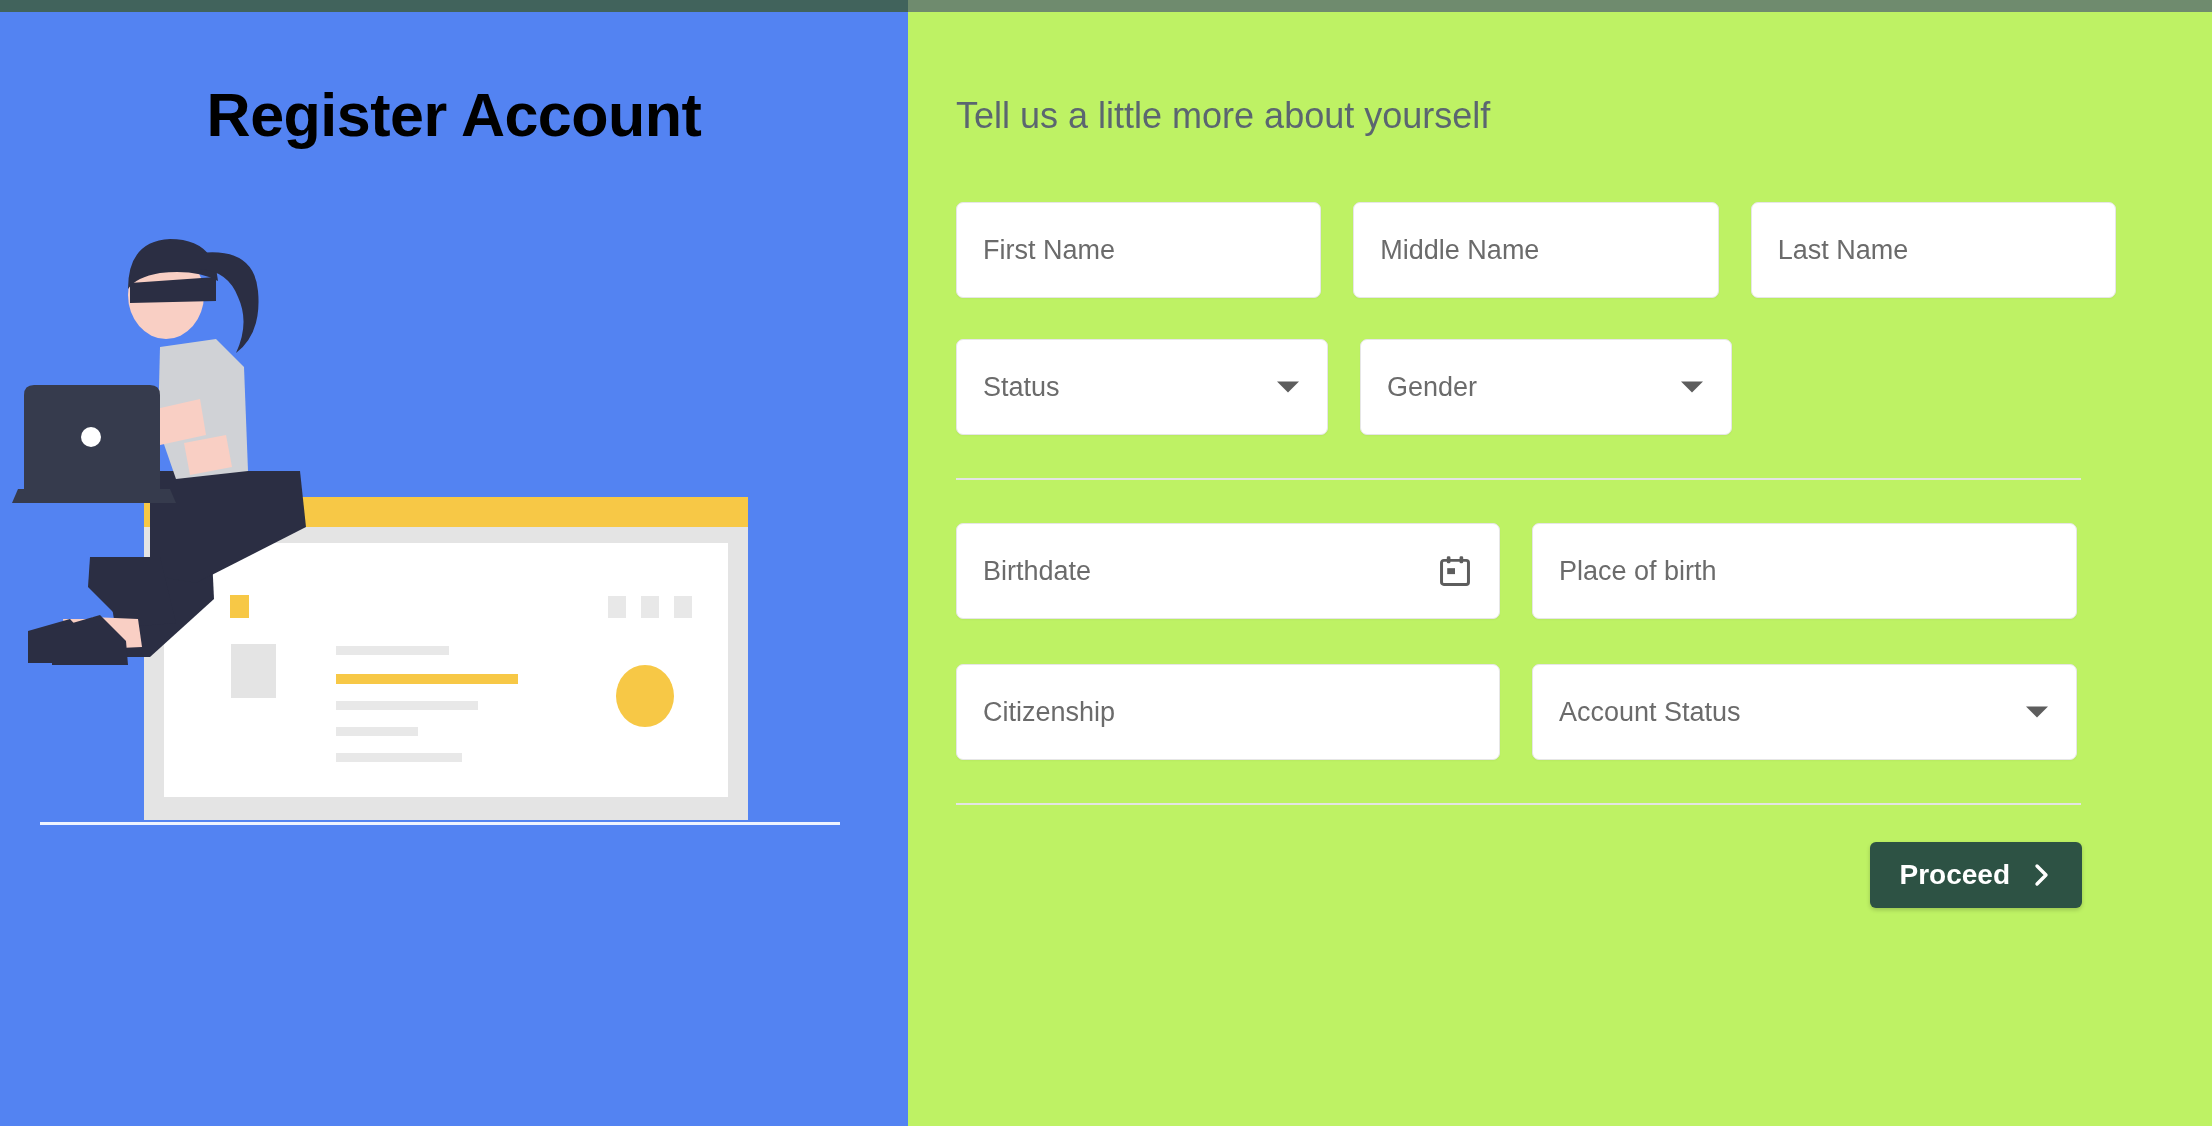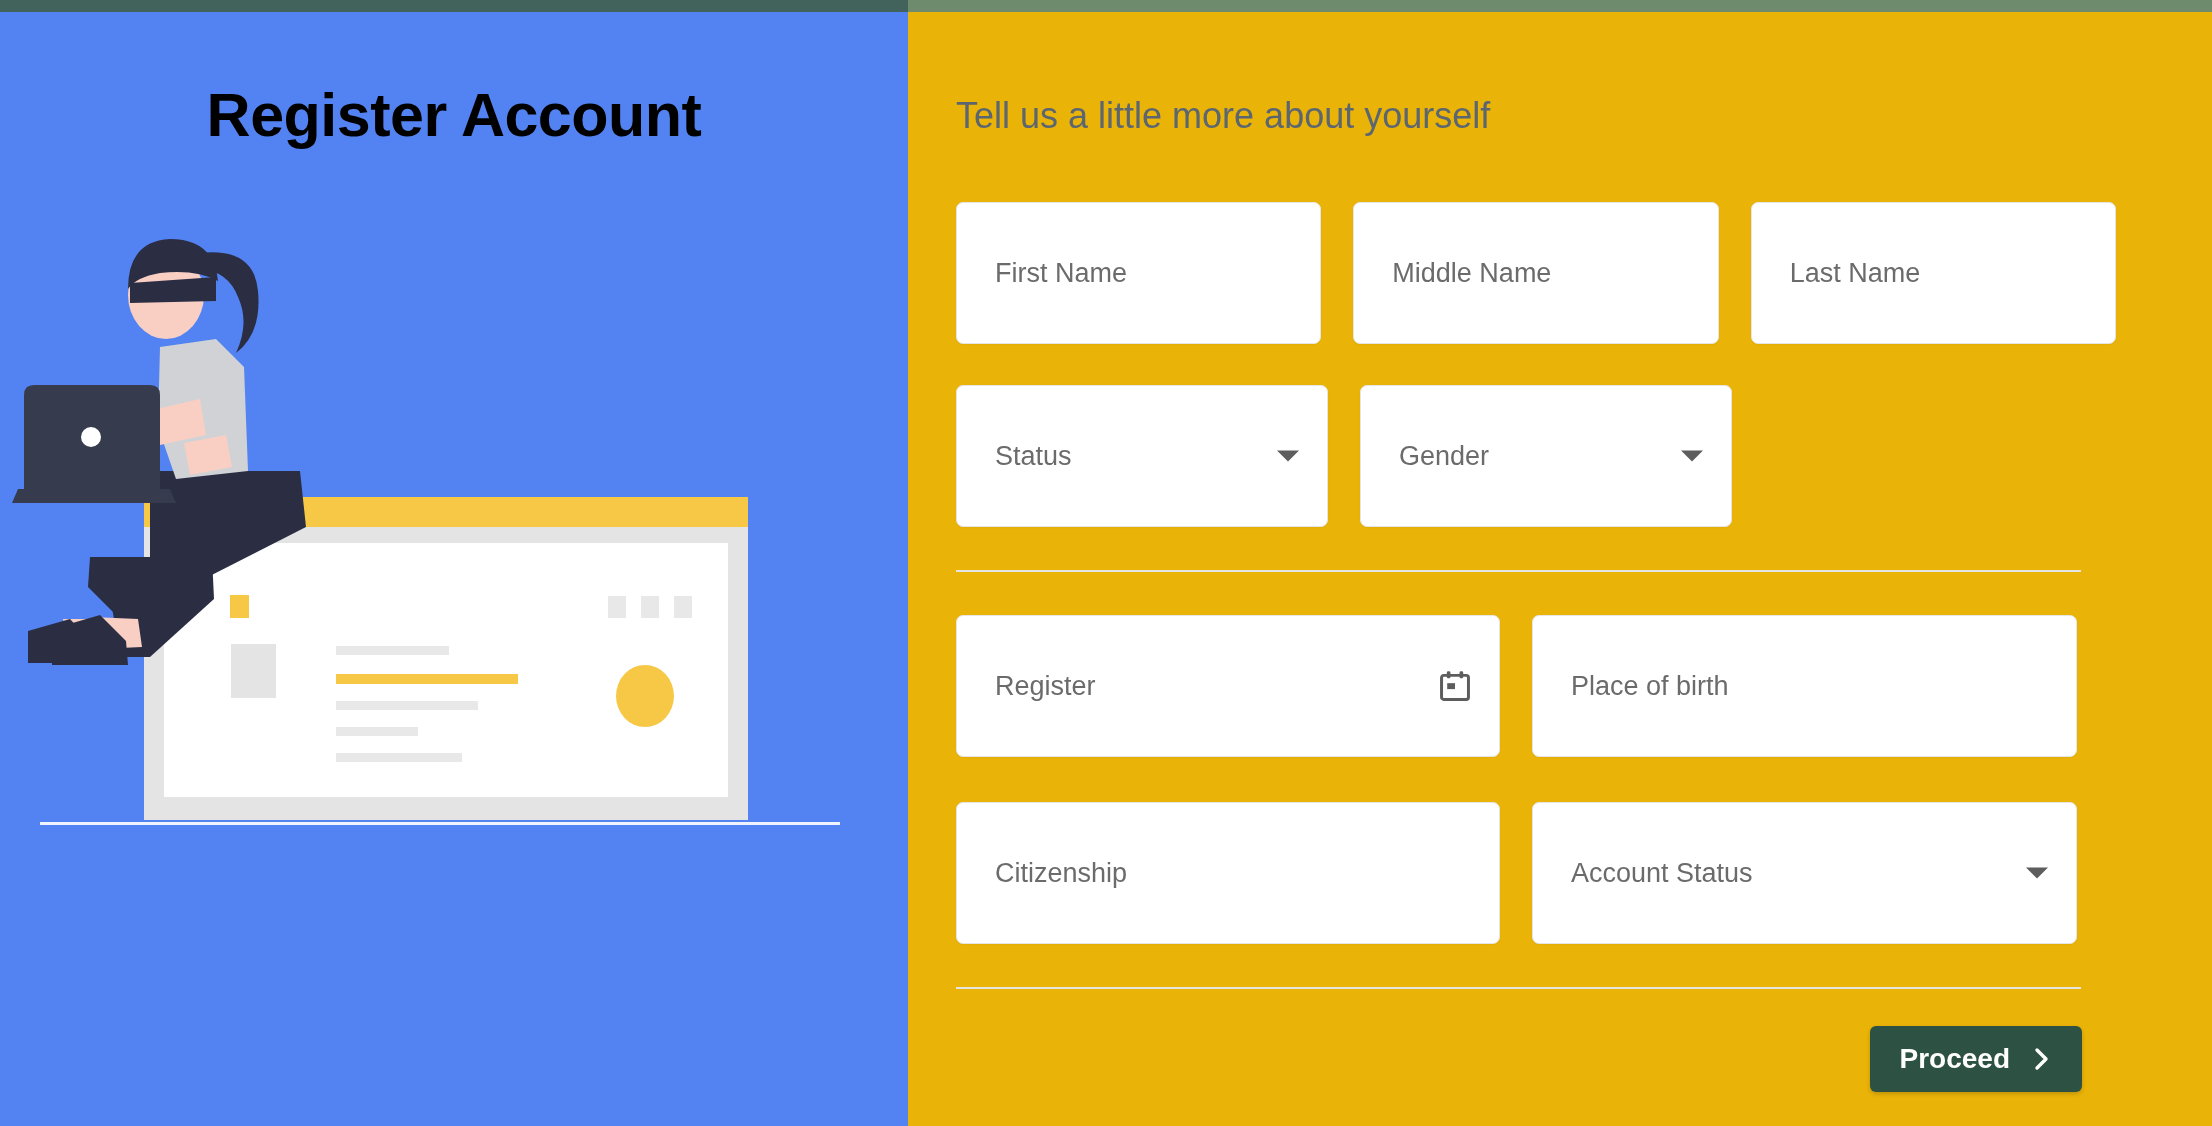--- a/index.html
+++ b/index.html
@@ -109,45 +109,45 @@
 
   
   .person { position: absolute; left: 0; top: 0; width: 908px; height: 640px; }
 
   
   .form-panel {
     position: absolute;
     top: 12px; left: 908px;
     width: 1304px;
     height: 1114px;
-    background: #eab308;
+    background: #bef264;
   }
 
   .form-heading {
     position: absolute;
     left: 48px; top: 83px;
     font-size: 36px;
     color: #5b6670;
     white-space: nowrap;
   }
 
   .form-body { position: absolute; left: 48px; top: 190px; width: 1160px; }
 
   .field-row { display: flex; gap: 32px; }
 
   .field {
     position: relative;
-    height: 142px;
+    height: 96px;
     border: 1px solid #e6e6e6;
     border-radius: 7px;
     background: #ffffff;
     box-shadow: 0 1px 2px rgba(0,0,0,0.035);
     display: flex;
     align-items: center;
-    padding: 0 38px;
+    padding: 0 26px;
   }
   .field-label {
     font-size: 27px;
     color: #6b6b6b;
     white-space: nowrap;
   }
 
   .w-first  { width: 372px; }
   .w-middle { width: 372px; }
   .w-last   { width: 372px; }
@@ -305,21 +305,21 @@
           <span class="chevron"></span>
         </div>
       </div>
 
       <div class="gap-b"></div>
       <div class="divider"></div>
       <div class="gap-b"></div>
 
       <div class="field-row">
         <div class="field w-half">
-          <span class="field-label">Register</span>
+          <span class="field-label">Birthdate</span>
           <svg class="cal-icon" viewBox="0 0 24 24">
             <rect x="2.5" y="4.5" width="19" height="17" rx="1.6" fill="none" stroke="#5d5d5d" stroke-width="2.1"></rect>
             <rect x="6.2" y="1.6" width="2.6" height="5" rx="1" fill="#5d5d5d"></rect>
             <rect x="15.2" y="1.6" width="2.6" height="5" rx="1" fill="#5d5d5d"></rect>
             <rect x="6.5" y="10" width="5.5" height="4.2" fill="#5d5d5d"></rect>
           </svg>
         </div>
         <div class="field w-halfr">
           <span class="field-label">Place of birth</span>
         </div>

